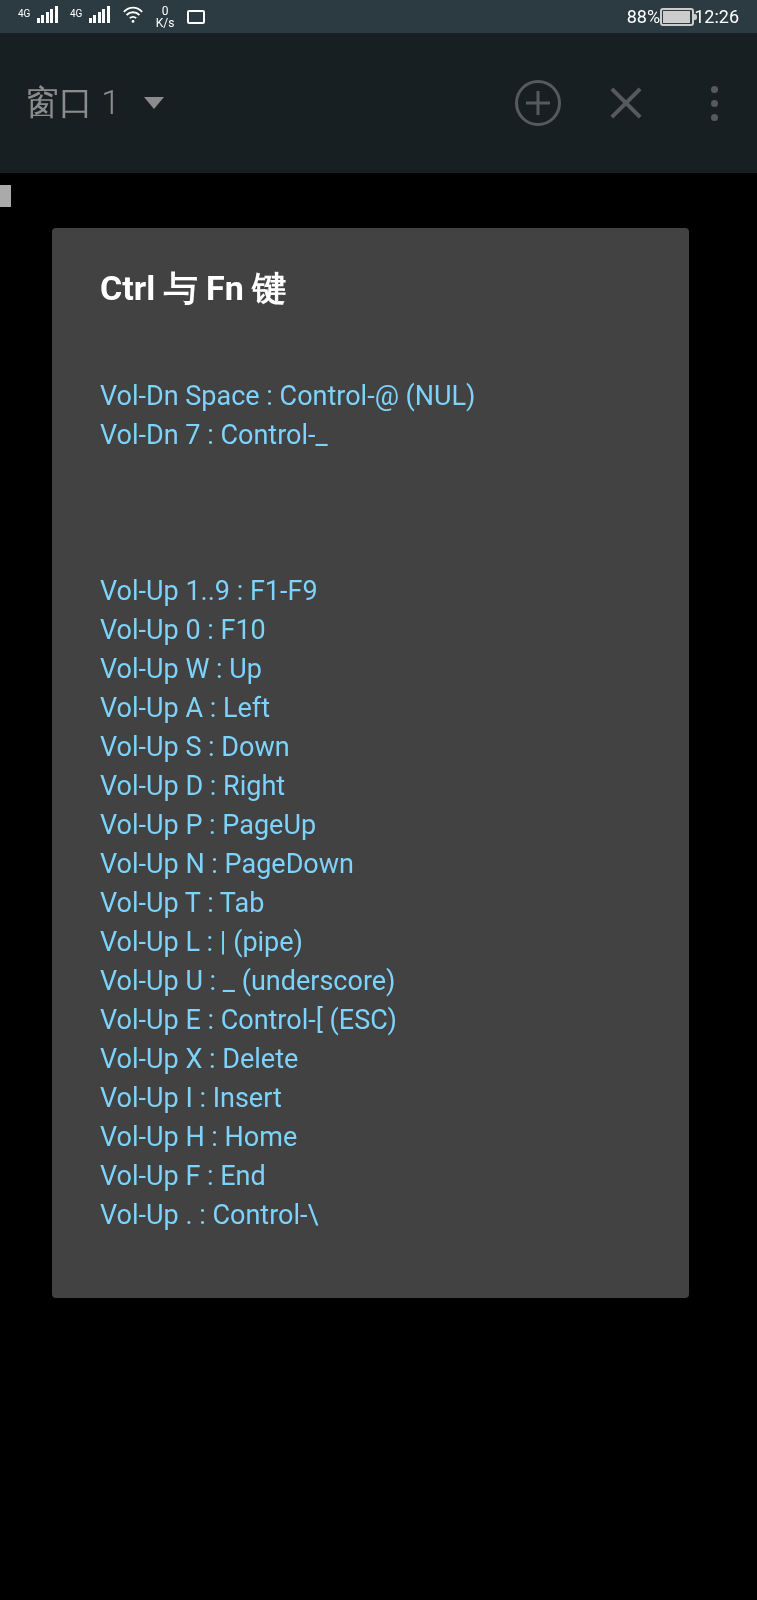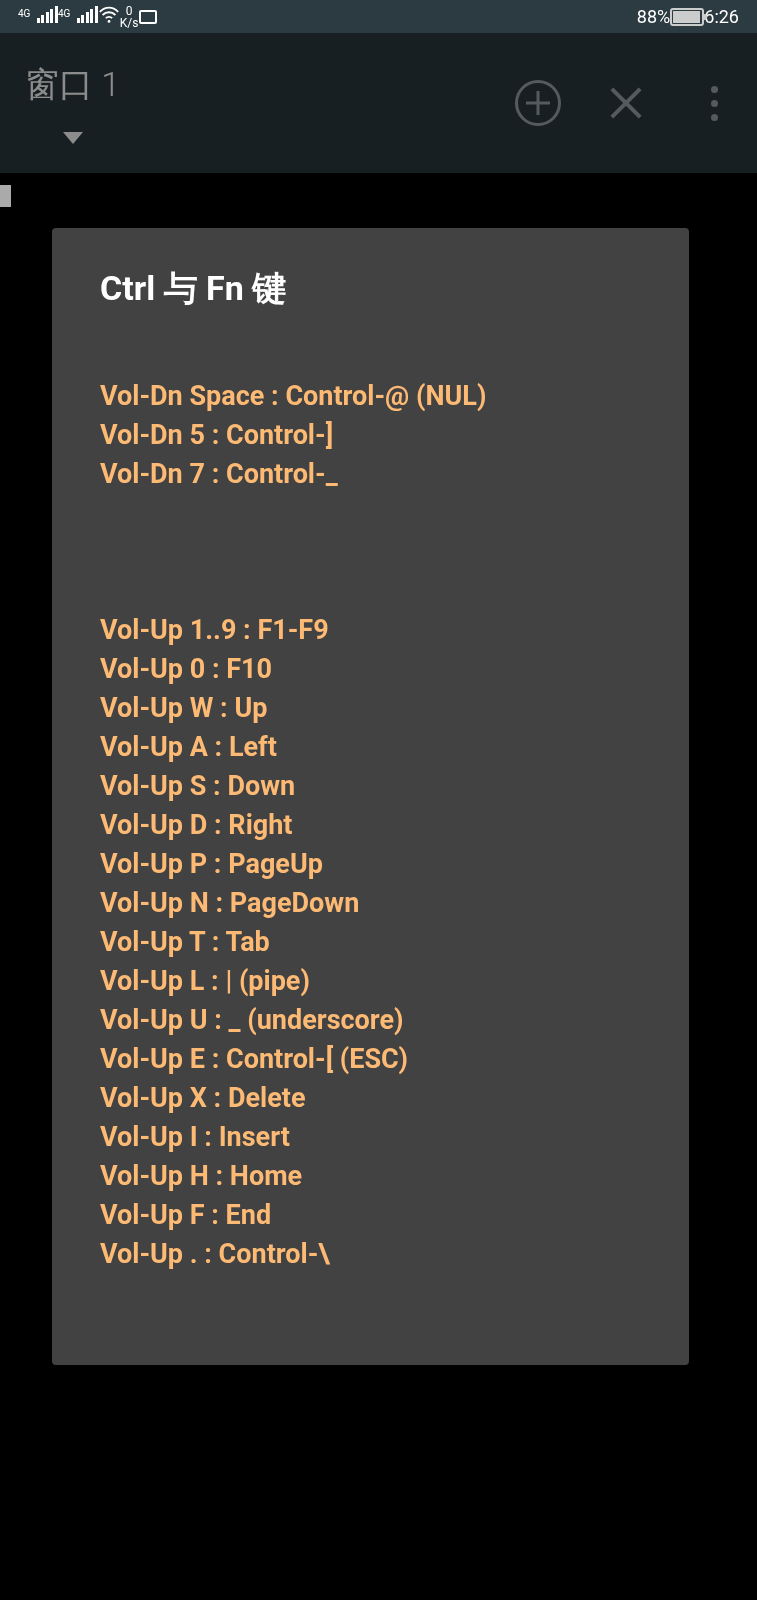--- a/index.html
+++ b/index.html
@@ -21,20 +21,21 @@
       display: flex;
       align-items: center;
       justify-content: space-between;
       padding: 0 18px;
       color: #fff;
       font-size: 18px;
     }
     .status-left {
       display: flex;
       align-items: center;
+      gap: 12px;
     }
     .status-right {
       display: flex;
       align-items: center;
     }
     .signal-bars {
       display: inline-flex;
       align-items: flex-end;
       gap: 1.5px;
     }
@@ -111,21 +112,20 @@
       background: rgba(0,0,0,0.45);
       pointer-events: none;
     }
     .tab-title {
       color: #fff;
       font-size: 34px;
       font-weight: 300;
       display: flex;
       align-items: center;
       gap: 24px;
-      flex-direction: column;
     }
     .chevron-down {
       width: 0;
       height: 0;
       border-left: 10px solid transparent;
       border-right: 10px solid transparent;
       border-top: 12px solid #fff;
     }
     .app-bar-actions {
       margin-left: auto;
@@ -207,34 +207,34 @@
       height: 22px;
       background: #aaa;
     }
     .dialog {
       position: absolute;
       left: 52px;
       top: 228px;
       width: 637px;
       background: #424242;
       border-radius: 4px;
-      padding: 38px 48px 52px 48px;
+      padding: 38px 48px 24px 48px;
       box-shadow: 0 10px 40px rgba(0,0,0,0.6);
     }
     .dialog-title {
       color: #fff;
       font-size: 34px;
       font-weight: 700;
       margin-bottom: 26px;
     }
     .dialog-body {
-      color: #fdba74;
+      color: #7dd3fc;
       font-size: 27px;
       line-height: 39px;
-      font-weight: 700;
+      font-weight: 400;
       white-space: pre-line;
     }
     .dialog-body .line {
       display: block;
     }
     .spacer {
       height: 39px;
     }
   </style>
 </head>
@@ -274,21 +274,21 @@
       <span>0</span>
       <span>K/s</span>
     </span>
     <span class="rect-icon"></span>
   </div>
   <div class="status-right">
     <span>88%</span>
     <span class="battery-icon">
         <span class="battery-fill"></span>
       </span>
-    <span>6:26</span>
+    <span>12:26</span>
   </div>
 </div>
 
 <div class="app-bar">
   <div class="tab-title">
     <span>窗口 1</span>
     <span class="chevron-down"></span>
   </div>
   <div class="app-bar-actions">
     <div class="icon-btn">
@@ -308,17 +308,17 @@
   <div class="overlay-dim"></div>
 </div>
 
 <div class="terminal-area">
   <div class="cursor-block"></div>
 </div>
 
 <div class="dialog">
   <div class="dialog-title">Ctrl 与 Fn 键</div>
   <div class="dialog-body">
-    <div id="group-a"><span class="line">Vol-Dn Space : Control-@ (NUL)</span><span class="line">Vol-Dn 5 : Control-]</span><span class="line">Vol-Dn 7 : Control-_</span></div>
+    <div id="group-a"><span class="line">Vol-Dn Space : Control-@ (NUL)</span><span class="line">Vol-Dn 7 : Control-_</span></div>
     <div class="spacer"></div>
     <div id="group-b"><span class="line">Vol-Up 1..9 : F1-F9</span><span class="line">Vol-Up 0 : F10</span><span class="line">Vol-Up W : Up</span><span class="line">Vol-Up A : Left</span><span class="line">Vol-Up S : Down</span><span class="line">Vol-Up D : Right</span><span class="line">Vol-Up P : PageUp</span><span class="line">Vol-Up N : PageDown</span><span class="line">Vol-Up T : Tab</span><span class="line">Vol-Up L : | (pipe)</span><span class="line">Vol-Up U : _ (underscore)</span><span class="line">Vol-Up E : Control-[ (ESC)</span><span class="line">Vol-Up X : Delete</span><span class="line">Vol-Up I : Insert</span><span class="line">Vol-Up H : Home</span><span class="line">Vol-Up F : End</span><span class="line">Vol-Up . : Control-\</span></div>
   </div>
 </div>
 
 </body></html>

